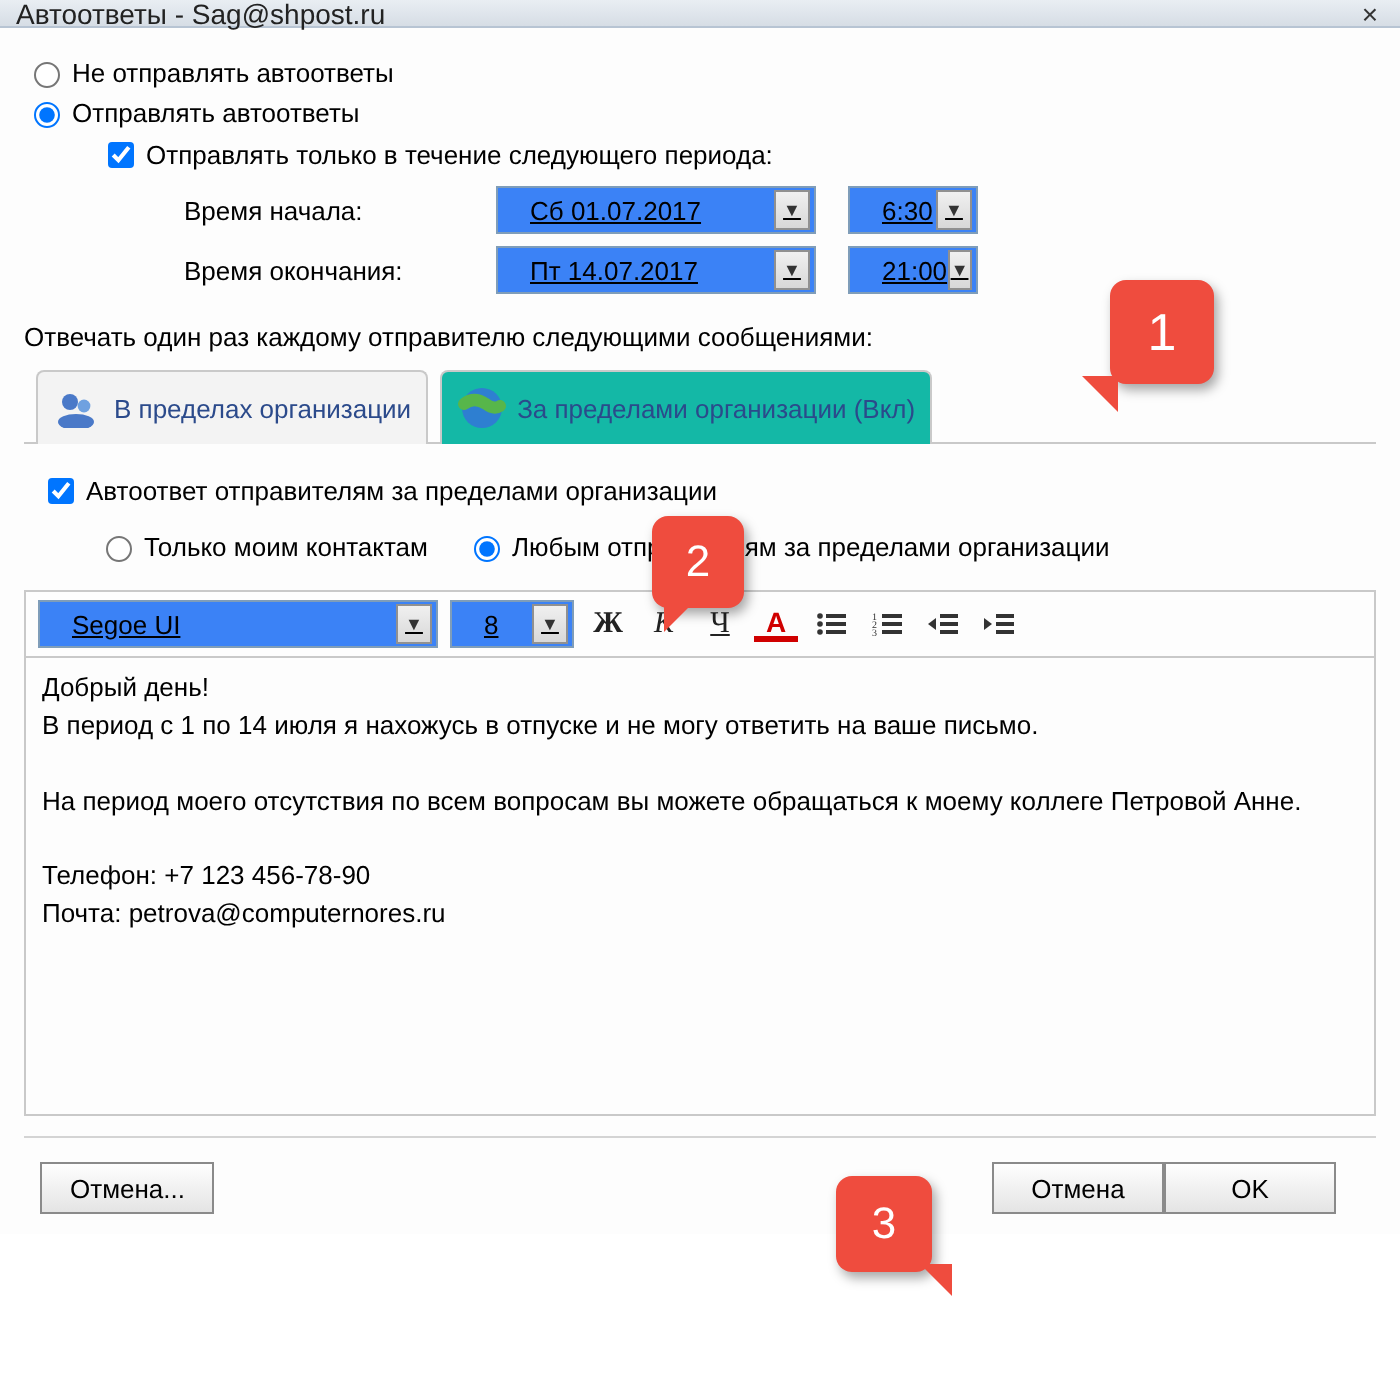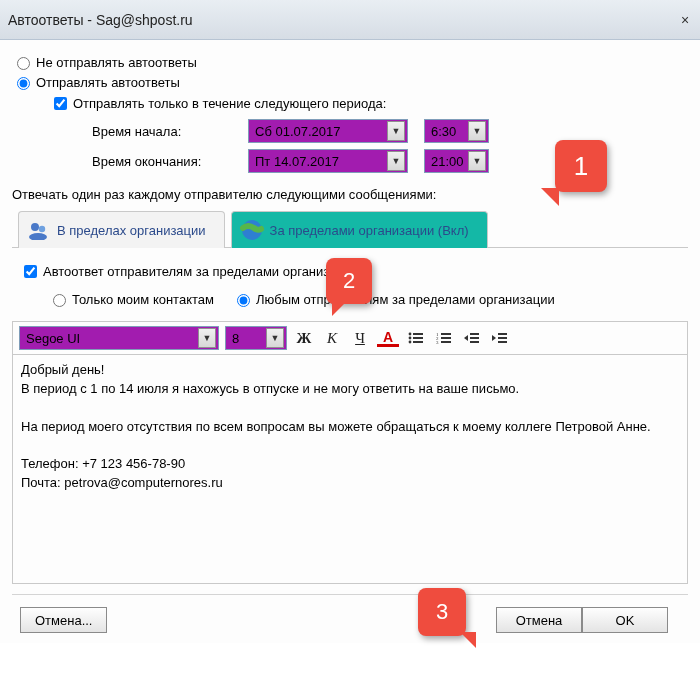--- a/index.html
+++ b/index.html
@@ -9,21 +9,21 @@
     font-size: 13px;
     background: #fff;
     width: 700px;
     height: 687px;
     overflow: hidden;
     position: relative;
   }
   .titlebar {
     background: linear-gradient(#e9eef3, #d6dde5);
     border-bottom: 1px solid #b7c4d3;
-    height: 40px;
+    height: 14px;
     display: flex;
     align-items: center;
     justify-content: space-between;
     padding: 0 6px 0 8px;
     font-size: 14px;
     color: #222;
   }
   .close-btn {
     font-family: Arial, sans-serif;
     width: 18px; height: 18px;
@@ -40,41 +40,42 @@
   }
   .indent1 { margin-left: 38px; }
   .period-row {
     display: flex; align-items: center; margin: 6px 0 6px 80px;
     gap: 16px;
   }
   .period-label { width: 140px; text-align: left; }
   .date-field, .time-field, .font-select, .size-select {
     height: 24px;
     border: 1px solid #7f9db9;
-    background: #a21caf;
+    background: #3b82f6;
     display: flex; align-items: center; justify-content: space-between;
-    padding: 0 2px 0 6px;
+    padding: 0 2px 0 16px;
+    text-decoration: underline;
   }
   .date-field { width: 160px; }
   .time-field { width: 65px; }
   .drop-btn {
     width: 18px; height: 20px;
     background: linear-gradient(#f0f0f0,#d8d8d8);
     border: 1px solid #909090;
     display: flex; align-items: center; justify-content: center;
     font-size: 9px; color: #333;
   }
   .section-label { margin: 14px 0 8px 0; }
   .tabs {
     display: flex; align-items: flex-end; gap: 6px;
     border-bottom: 1px solid #c9c9c9; padding-left: 6px;
   }
   .tab {
     display: flex; align-items: center; gap: 6px;
-    padding: 6px 18px 6px 8px;
+    padding: 6px 7px 6px 8px;
     border: 1px solid #c9c9c9;
     border-bottom: none;
     border-radius: 4px 4px 0 0;
     background: #f3f3f3;
     color: #2b4a8b;
     position: relative;
     top: 1px;
   }
   .tab.active { background: #14b8a6; }
   .tab-icon {

